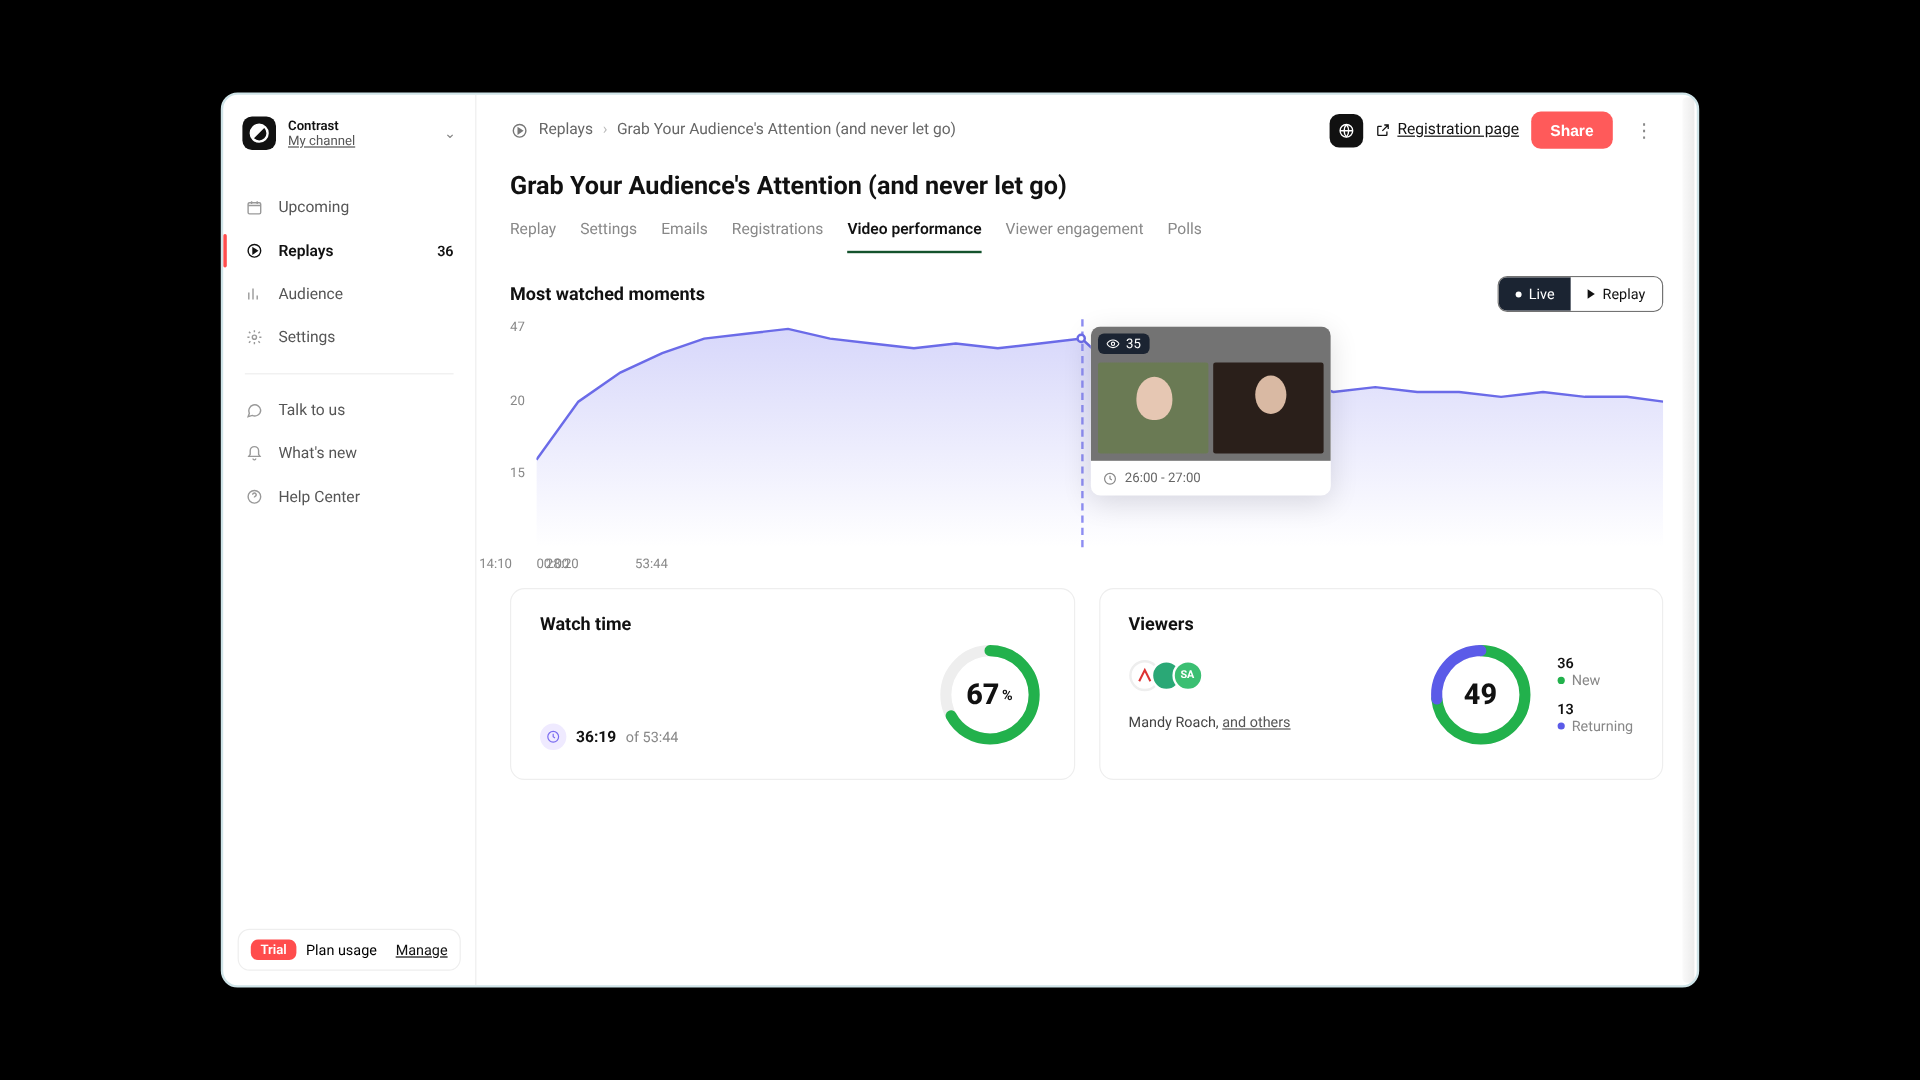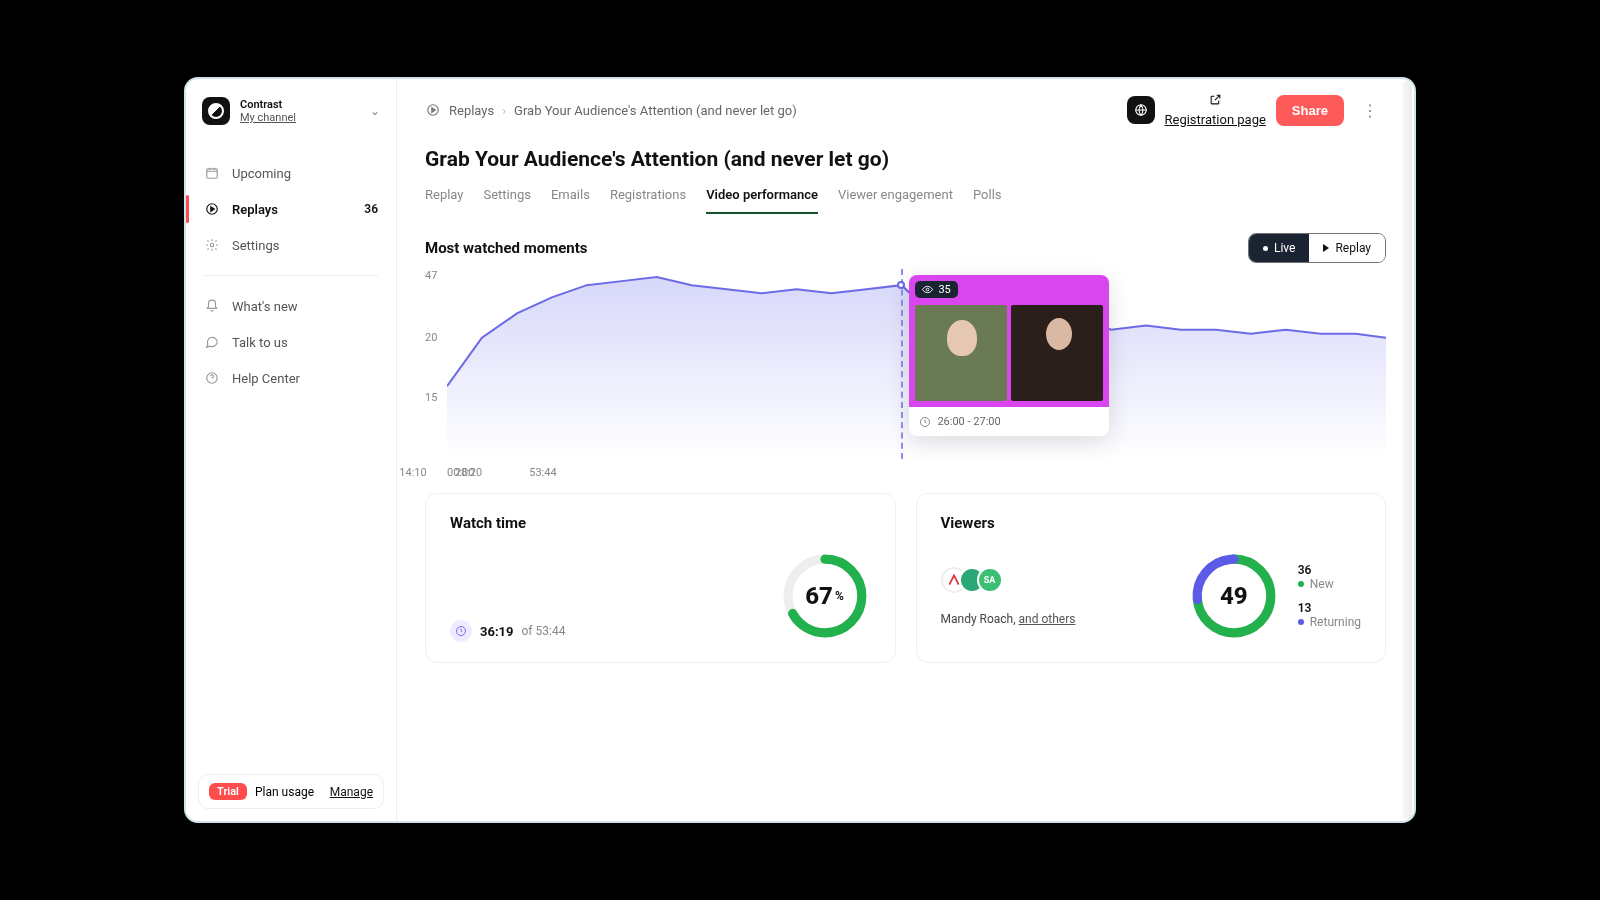--- a/index.html
+++ b/index.html
@@ -81,21 +81,21 @@
     display:flex; align-items:center; gap:10px;
     padding: 14px 28px 8px 28px;
   }
   .crumb { display:flex; align-items:center; gap:8px; font-size:13px; color:#666;}
   .crumb .sep{ color:#bbb;}
   .topbar-spacer{flex:1;}
   .globe-btn{
     width:28px;height:28px;border-radius:8px;background:#111;color:#fff;
     display:flex;align-items:center;justify-content:center;font-size:13px;cursor:pointer;
   }
-  .reg-link{ font-size:13px; color:#111; text-decoration:underline; display:flex; align-items:center; gap:6px; cursor:pointer;flex-direction:column;}
+  .reg-link{ font-size:13px; color:#111; text-decoration:underline; display:flex; align-items:center; gap:6px; cursor:pointer;}
   .share-btn{
     background:#ff5a5a; color:#fff; border:none; padding:8px 16px; border-radius:8px;
     font-size:13px; font-weight:600; cursor:pointer;
   }
   .more-btn{ color:#888; padding:4px 8px; cursor:pointer; font-size:16px;}
   .page-title{ font-size:21px; font-weight:700; color:#111; padding:12px 28px 4px;}
   .tabs{ display:flex; gap:20px; padding:6px 28px 0; border-bottom:1px solid transparent; font-size:13px; color:#888;}
   .tab{ padding:6px 0 10px; cursor:pointer;}
   .tab.active{ color:#111; font-weight:600; border-bottom:2px solid #14532d;}
 
@@ -114,40 +114,40 @@
   .ylab{ position:absolute; left:0; font-size:11px; color:#888; transform:translateY(-50%);}
   .chart{
     position:absolute; left:22px; right:0; top:0; bottom:20px;
   }
   .xlabels{ position:absolute; left:22px; right:0; bottom:0; display:flex; font-size:11px; color:#888;}
   .hover-card{
     position:absolute; top:6px; width:200px;
     background:#fff; border-radius:8px; box-shadow:0 6px 24px rgba(0,0,0,0.12);
     overflow:hidden;
   }
-  .hover-thumb{ height:132px; background:#d946ef; position:relative;}
+  .hover-thumb{ height:112px; background:#737373; position:relative;}
   .eye-badge{
     position:absolute; top:6px; left:6px; background:#1b2432; color:#fff;
     font-size:11px; padding:2px 7px; border-radius:5px; display:flex; gap:5px; align-items:center;
   }
   .thumb-row{ position:absolute; left:6px; right:6px; bottom:6px; top:30px; display:flex; gap:4px;}
   .thumb{ flex:1; background:#734d3f; border-radius:2px; position:relative; overflow:hidden;}
   .thumb.a{ background: linear-gradient(#6a7a54,#6a7a54);}  
   .thumb.a::after{content:"";position:absolute;left:34%;top:16%;width:30px;height:36px;border-radius:50% 50% 45% 45%;background:#e6c7b3;}
   .thumb.b{ background:#2a1f1a;}
   .thumb.b::after{content:"";position:absolute;left:38%;top:14%;width:26px;height:32px;border-radius:50%;background:#d9b9a3;}
   .hover-time{ padding:8px 10px; font-size:11px; color:#666; display:flex; align-items:center; gap:6px;}
   .vline{ position:absolute; top:0; bottom:20px; border-left:2px dashed #8d8df2;}
   .vpoint{ position:absolute; width:8px;height:8px;border:2px solid #6b6be8;background:#fff;border-radius:50%; transform:translate(-50%,-50%);}
 
   
   .cards{ display:flex; gap:20px; margin-top:14px;}
   .card{
     flex:1; border:1px solid #eee; border-radius:12px; padding:20px 24px;
-    display:flex; flex-direction:column; gap:18px; min-height:160px;
+    display:flex; flex-direction:column; gap:4px; min-height:160px;
   }
   .card-title{ font-size:15px; font-weight:700; color:#111;}
   .card-body{ display:flex; align-items:center; gap:18px;}
   .watch-left{flex:1; display:flex; flex-direction:column; justify-content:flex-end; height:92px;}
   .watch-time{ display:flex; align-items:center; gap:8px; font-size:13px; color:#111;}
   .watch-time .of{ color:#888; font-size:12px;}
   .clock-ic{ width:22px;height:22px;border-radius:50%;background:#efeaff;display:flex;align-items:center;justify-content:center;color:#7a6cf0;font-size:12px;}
   .donut{ position:relative; width:92px; height:92px;}
   .donut .center{ position:absolute; inset:0; display:flex; align-items:center; justify-content:center; font-weight:800; font-size:24px; color:#111;}
   .pct-sm{ font-size:12px; font-weight:700; margin-left:2px;}
@@ -194,42 +194,50 @@
               <circle cx="12" cy="12" r="9"></circle>
               <path d="M10 8l6 4-6 4z" fill="#111"></path>
             </svg>
         </span>
         <span>Replays</span>
         <span class="count">36</span>
       </div>
       <div class="nav-item">
         <span class="nav-icon">
           <svg width="14" height="14" viewBox="0 0 24 24" fill="none" stroke="#999" stroke-width="2">
+              <path d="M4 20V10M10 20V4M16 20v-6"></path>
+            </svg>
+        </span>
+        <span>Audience</span>
+      </div>
+      <div class="nav-item">
+        <span class="nav-icon">
+          <svg width="14" height="14" viewBox="0 0 24 24" fill="none" stroke="#999" stroke-width="2">
               <circle cx="12" cy="12" r="3"></circle>
               <path d="M12 2v3M12 19v3M4.2 4.2l2.1 2.1M17.7 17.7l2.1 2.1M2 12h3M19 12h3M4.2 19.8l2.1-2.1M17.7 6.3l2.1-2.1"></path>
             </svg>
         </span>
         <span>Settings</span>
       </div>
       <div class="nav-sep"></div>
       <div class="nav-item">
         <span class="nav-icon">
           <svg width="14" height="14" viewBox="0 0 24 24" fill="none" stroke="#999" stroke-width="2">
+              <path d="M21 11.5a8.5 8.5 0 0 1-12 7.7L3 21l1.8-5A8.5 8.5 0 1 1 21 11.5z"></path>
+            </svg>
+        </span>
+        <span>Talk to us</span>
+      </div>
+      <div class="nav-item">
+        <span class="nav-icon">
+          <svg width="14" height="14" viewBox="0 0 24 24" fill="none" stroke="#999" stroke-width="2">
               <path d="M6 8a6 6 0 1 1 12 0v5l2 3H4l2-3zM10 19a2 2 0 0 0 4 0"></path>
             </svg>
         </span>
         <span>What's new</span>
-      </div>
-      <div class="nav-item">
-        <span class="nav-icon">
-          <svg width="14" height="14" viewBox="0 0 24 24" fill="none" stroke="#999" stroke-width="2">
-              <path d="M21 11.5a8.5 8.5 0 0 1-12 7.7L3 21l1.8-5A8.5 8.5 0 1 1 21 11.5z"></path>
-            </svg>
-        </span>
-        <span>Talk to us</span>
       </div>
       <div class="nav-item">
         <span class="nav-icon">
           <svg width="14" height="14" viewBox="0 0 24 24" fill="none" stroke="#999" stroke-width="2">
               <circle cx="12" cy="12" r="9"></circle>
               <path d="M9.5 9a2.5 2.5 0 1 1 3.5 2.3c-.8.4-1 .9-1 1.7M12 17h.01"></path>
             </svg>
         </span>
         <span>Help Center</span>
       </div>

